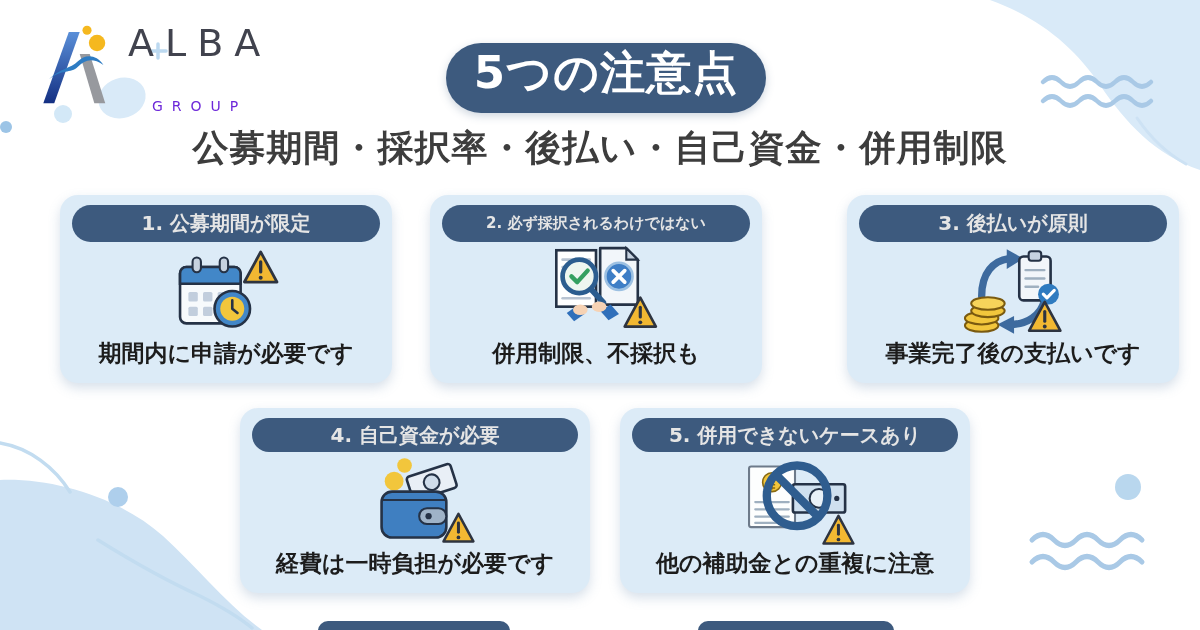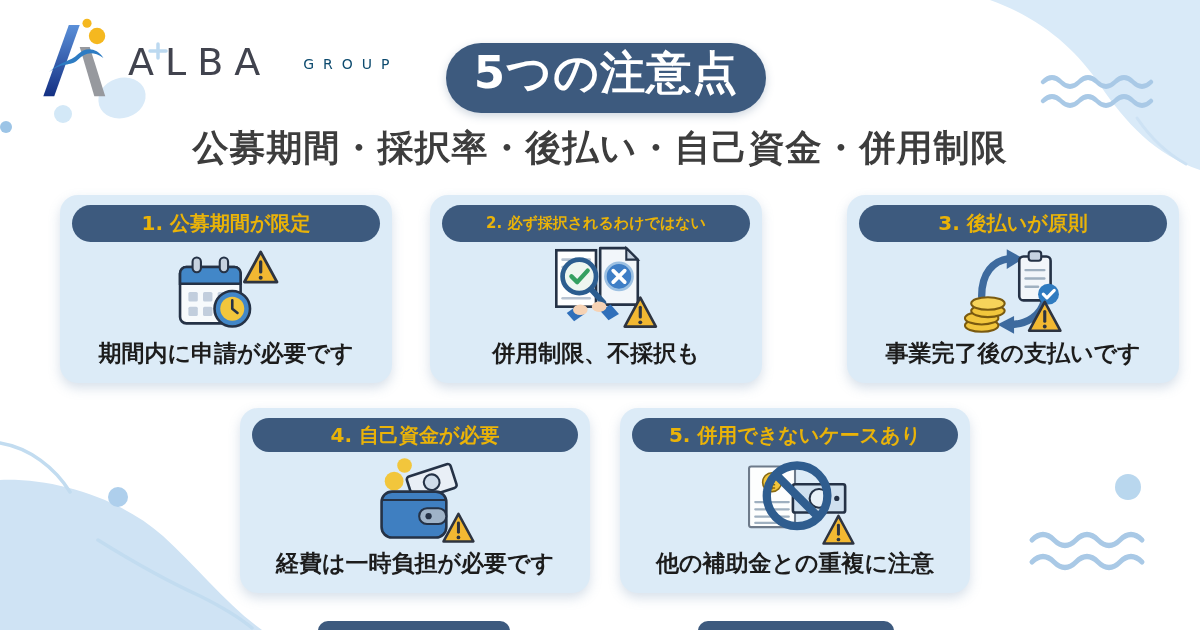--- a/index.html
+++ b/index.html
@@ -5,43 +5,43 @@
   * { margin:0; padding:0; box-sizing:border-box; }
   html,body { width:1200px; height:630px; }
   body { font-family:"DejaVu Sans","Liberation Sans",sans-serif; background:#ffffff; }
   .canvas { position:relative; width:1200px; height:630px; background:#ffffff; overflow:hidden; }
   .decor-layer { position:absolute; inset:0; z-index:0; pointer-events:none; }
   .content-layer { position:absolute; inset:0; z-index:1; }
 
   
   .logo { position:absolute; left:36px; top:14px; display:flex; align-items:center; gap:10px; }
   .logo-mark { width:82px; height:86px; }
-  .logo-text { display:flex; flex-direction:row; align-items:center; margin-top:10px;gap:32px; }
+  .logo-text { display:flex; flex-direction:column; align-items:center; margin-top:10px;gap:32px; }
   .logo-name { font-size:38px; letter-spacing:11px; color:#41434e; font-weight:500; line-height:1.0; }
-  .logo-sub { font-size:14px; letter-spacing:9px; color:#0c4a6e; font-weight:500; margin-top:4px; }
+  .logo-sub { font-size:14px; letter-spacing:9px; color:#6d28d9; font-weight:500; margin-top:4px; }
 
   
   .title-banner { position:absolute; left:446px; top:43px; width:320px; height:70px;
     background:#3d5a7e; border-radius:35px; display:flex; align-items:flex-start; justify-content:center;
     box-shadow:0 3px 8px rgba(61,90,126,.25); }
   .title-banner span { color:#ffffff; font-size:45px; font-weight:800; letter-spacing:1px; }
   .subtitle { position:absolute; left:0; top:124px; width:1200px; text-align:center;
     font-size:36px; font-weight:700; color:#3d3d3d; letter-spacing:1px; }
 
   
   .card { position:absolute; background:#dcebf7; border-radius:18px;
     box-shadow:0 5px 12px rgba(110,145,180,.28); display:flex; flex-direction:column; align-items:center; }
   .card-1 { left:60px;  top:195px; width:332px; height:188px; }
   .card-2 { left:430px; top:195px; width:332px; height:188px; }
   .card-3 { left:800px; top:195px; width:332px; height:188px;margin-left:47px; }
   .card-4 { left:240px; top:408px; width:350px; height:185px; }
   .card-5 { left:620px; top:408px; width:350px; height:185px; }
   .card-header { margin:10px 12px 0; width:calc(100% - 24px); height:38px; background:#3d5a7e;
     border-radius:19px; display:flex; align-items:center; justify-content:center; }
-  .card-header span { color:#eab308; font-size:20px; font-weight:700; white-space:nowrap; }
+  .card-header span { color:#e5e5e5; font-size:20px; font-weight:700; white-space:nowrap; }
   .card-icon { flex:1; display:flex; align-items:center; justify-content:center; padding-top:2px; }
   .card-icon svg { width:126px; height:94px; }
   .card-desc { margin-bottom:14px; font-size:23px; font-weight:600; color:#1c1c1c; white-space:nowrap; }
 
   
   .partial-pill { position:absolute; top:621px; height:20px; background:#3d5a7e; border-radius:10px; }
   .partial-pill.p1 { left:318px; width:192px; }
   .partial-pill.p2 { left:698px; width:196px; }
 </style>
 </head>

